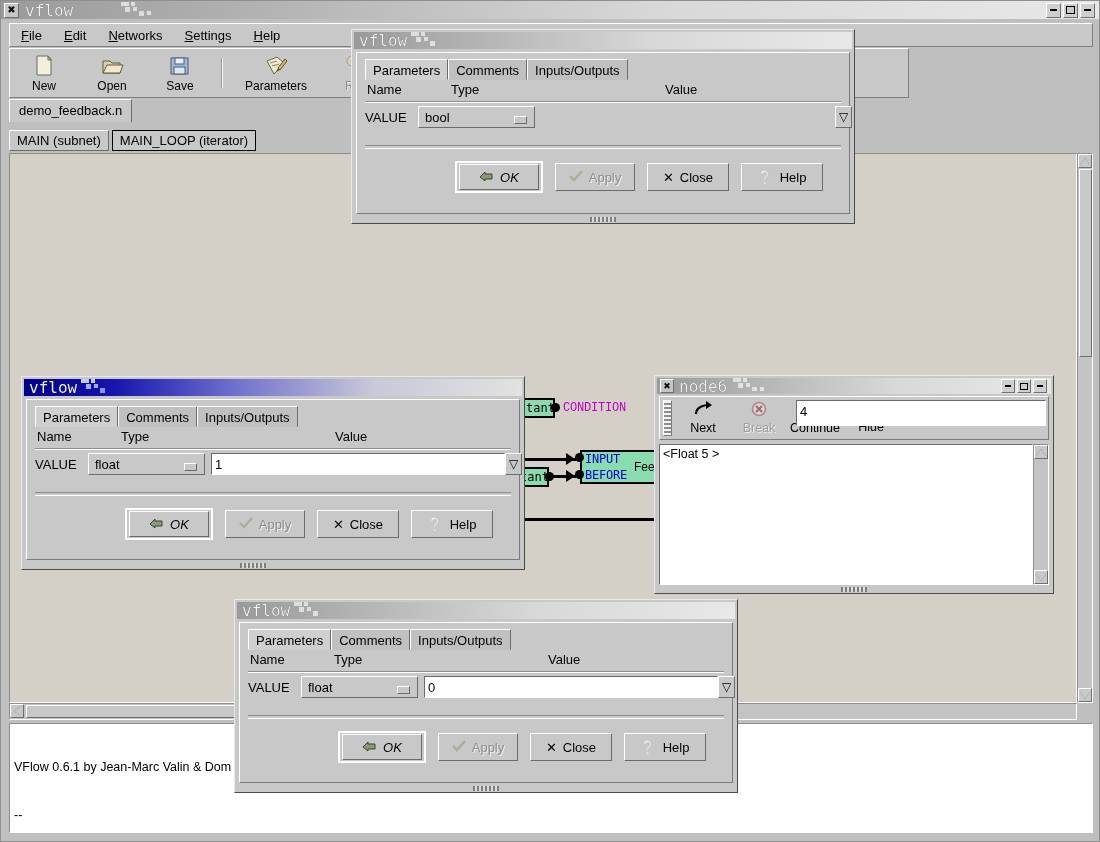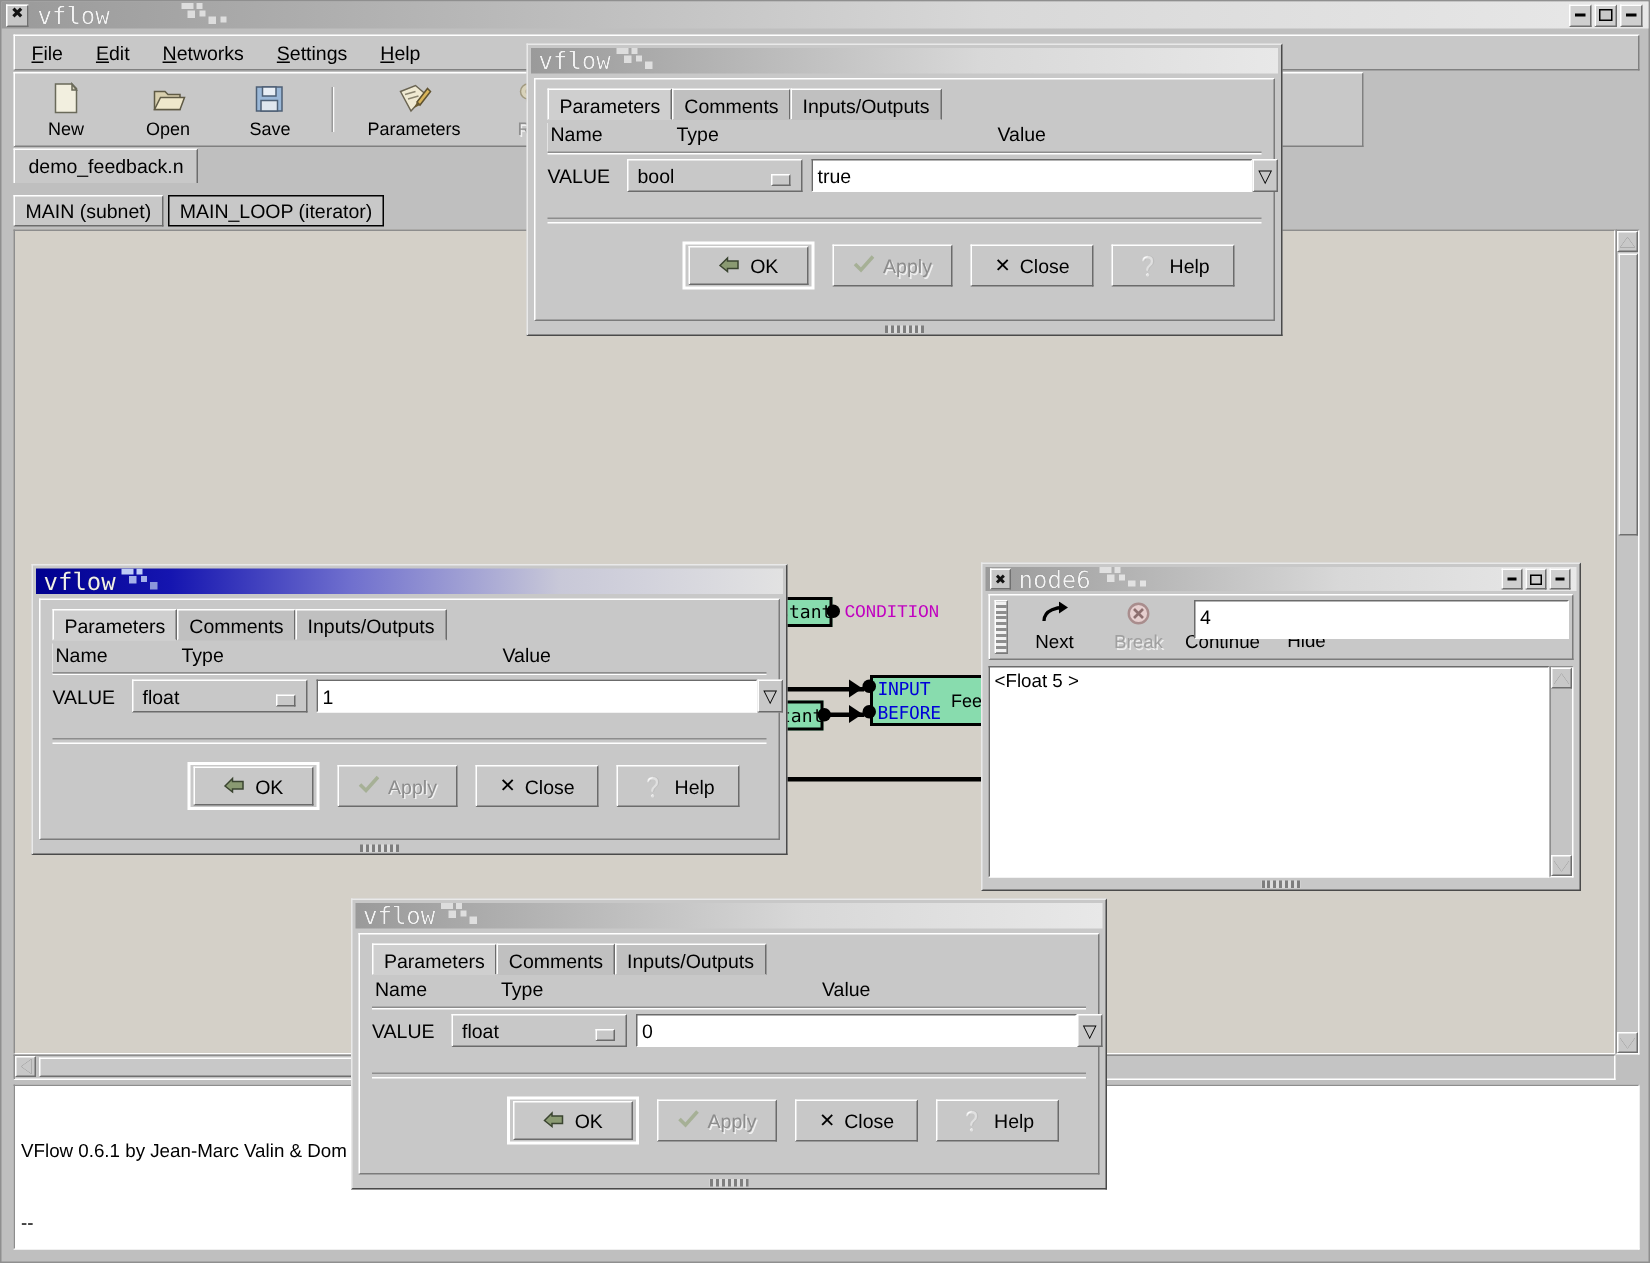--- a/index.html
+++ b/index.html
@@ -111,21 +111,21 @@
   .txtfield{position:absolute;height:22px;background:#fff;box-sizing:border-box;
     border:1px solid;border-color:#6b6b6b #fff #fff #6b6b6b;display:flex;align-items:center;padding-left:3px;font-size:13px;}
   .fldarrow{position:absolute;height:22px;width:17px;background:#c8c8c8;box-sizing:border-box;
     border:1px solid;border-color:#fff #6b6b6b #6b6b6b #fff;display:flex;align-items:center;justify-content:center;}
   .sep{position:absolute;left:8px;right:8px;height:2px;border-top:1px solid #8d8d8d;border-bottom:1px solid #fff;}
   .btnrow{position:absolute;display:flex;}
   .btn{height:28px;background:#c8c8c8;box-sizing:border-box;border:1px solid;border-color:#fff #6b6b6b #6b6b6b #fff;
     display:flex;align-items:center;justify-content:center;gap:6px;font-size:13px;}
   .btn.def{border:2px solid #fff;padding:2px;background:#c8c8c8;height:32px;}
   .btn.def > .inner{flex:1;height:100%;display:flex;align-items:center;justify-content:center;gap:5px;
-    border:1px solid;border-color:#fff #6b6b6b #6b6b6b #fff;background:#c8c8c8;}
+    border:1px solid;border-color:#fff #6b6b6b #6b6b6b #fff;background:#c8c8c8;font-style:italic;}
   .btn.dis{color:#8c8c8c;text-shadow:1px 1px 0 #f0f0f0;}
 
   
   #node6{position:absolute;background:#c8c8c8;box-sizing:border-box;
     border:1px solid;border-color:#e9e9e9 #4a4a4a #4a4a4a #e9e9e9;}
   .n6-body{position:absolute;left:4px;top:20px;right:4px;bottom:8px;}
   .n6-toolbar{position:absolute;left:0;top:0;right:0;height:44px;background:#c8c8c8;
     border:1px solid;border-color:#fff #7b7b7b #7b7b7b #fff;box-sizing:border-box;display:flex;align-items:center;}
   .handle{width:9px;height:36px;margin:0 3px;
     background:repeating-linear-gradient(to bottom,#f2f2f2 0 2px,#8e8e8e 2px 4px);
@@ -358,23 +358,20 @@
       <span style="left:2px">Name</span>
       <span style="left:86px">Type</span>
       <span style="left:300px">Value</span>
     </div>
     <div class="prow" style="top:52px">
       <span class="plabel">VALUE</span>
       <div class="combo" style="left:53px;top:1px;width:117px">
         <span>bool</span>
         <span class="cbtn"></span>
       </div>
-      <div class="txtfield" style="left:176px;top:1px;width:294px">
-        <span>true</span>
-      </div>
       <div class="fldarrow" style="left:470px;top:1px">
         <span style="font-size:12px">▽</span>
       </div>
     </div>
     <div class="sep" style="top:92px"></div>
     <div class="btnrow" style="left:98px;top:108px;gap:12px">
       <div class="btn def" style="width:88px">
         <span class="inner">
           <span>
             <svg width="16" height="13" viewBox="0 0 16 13">

